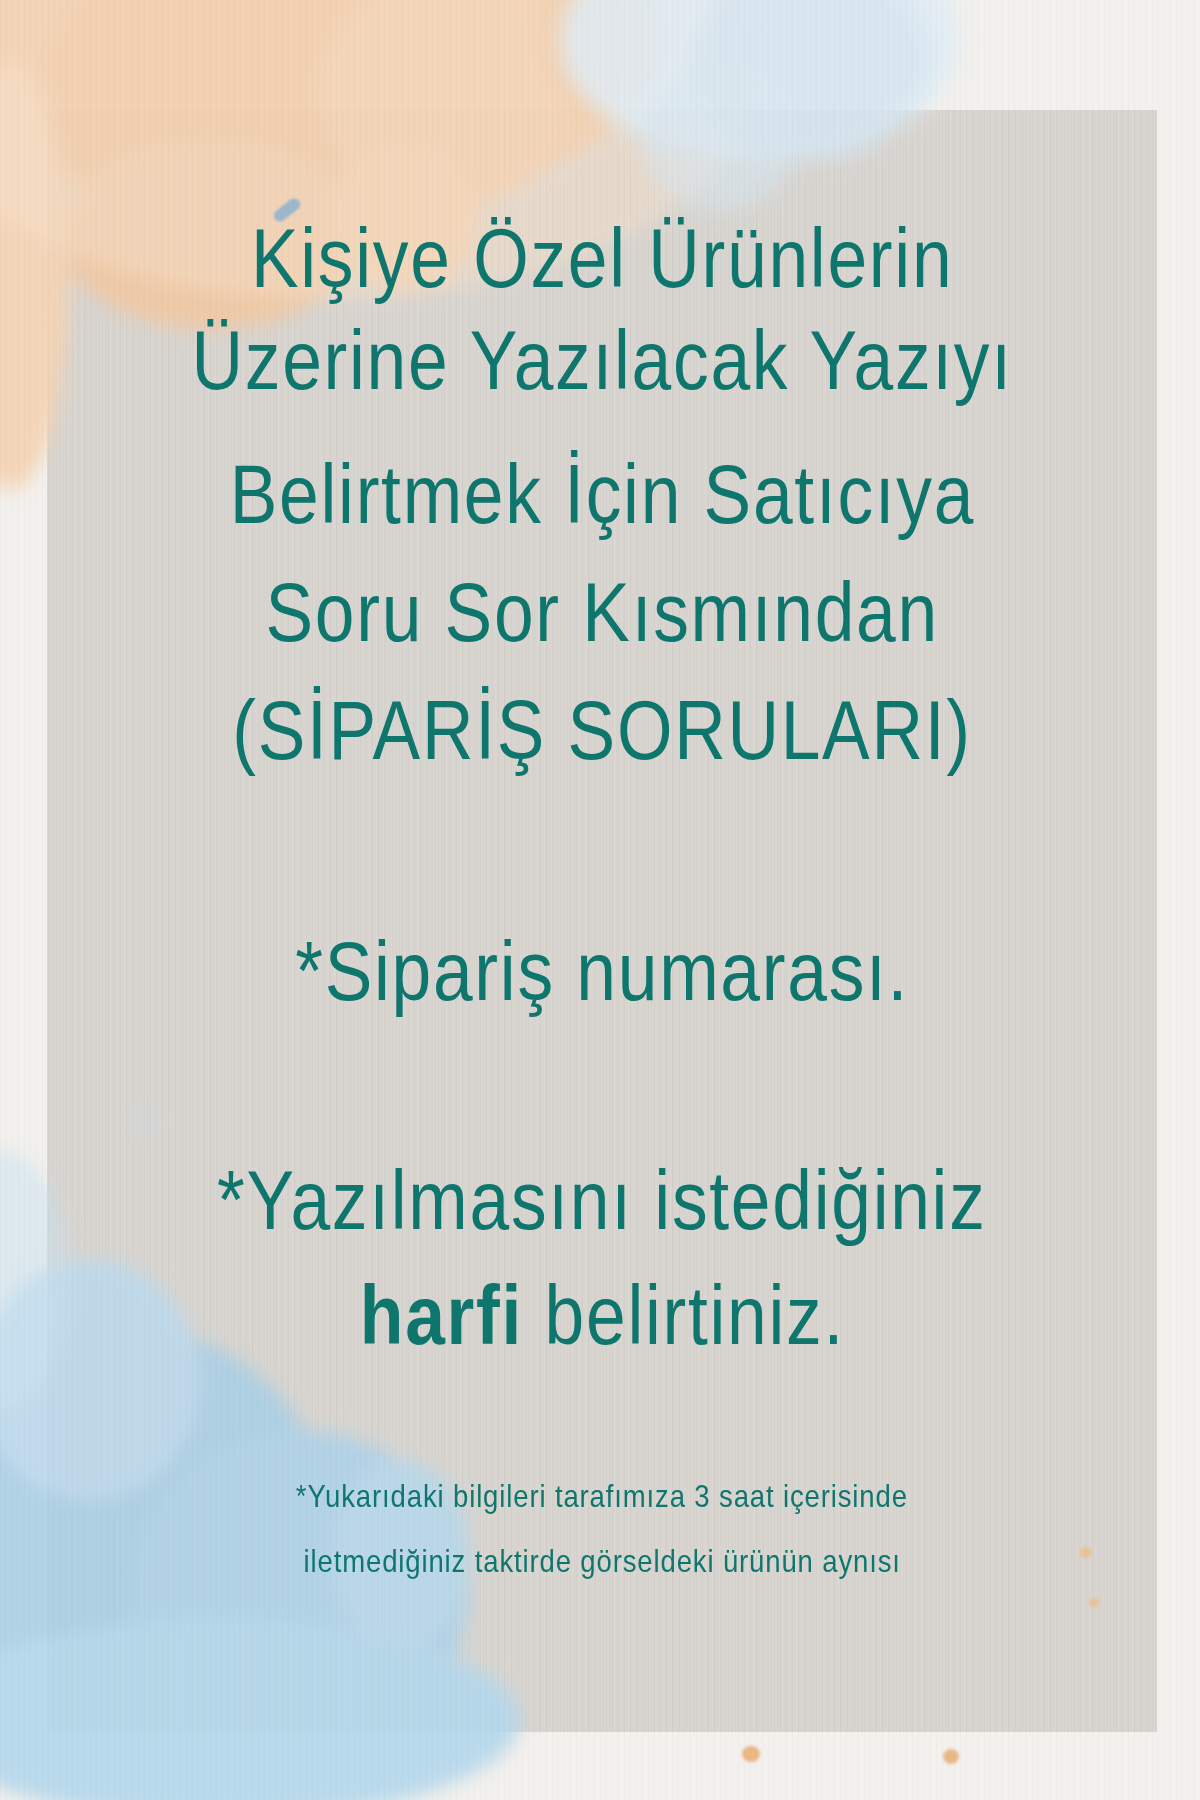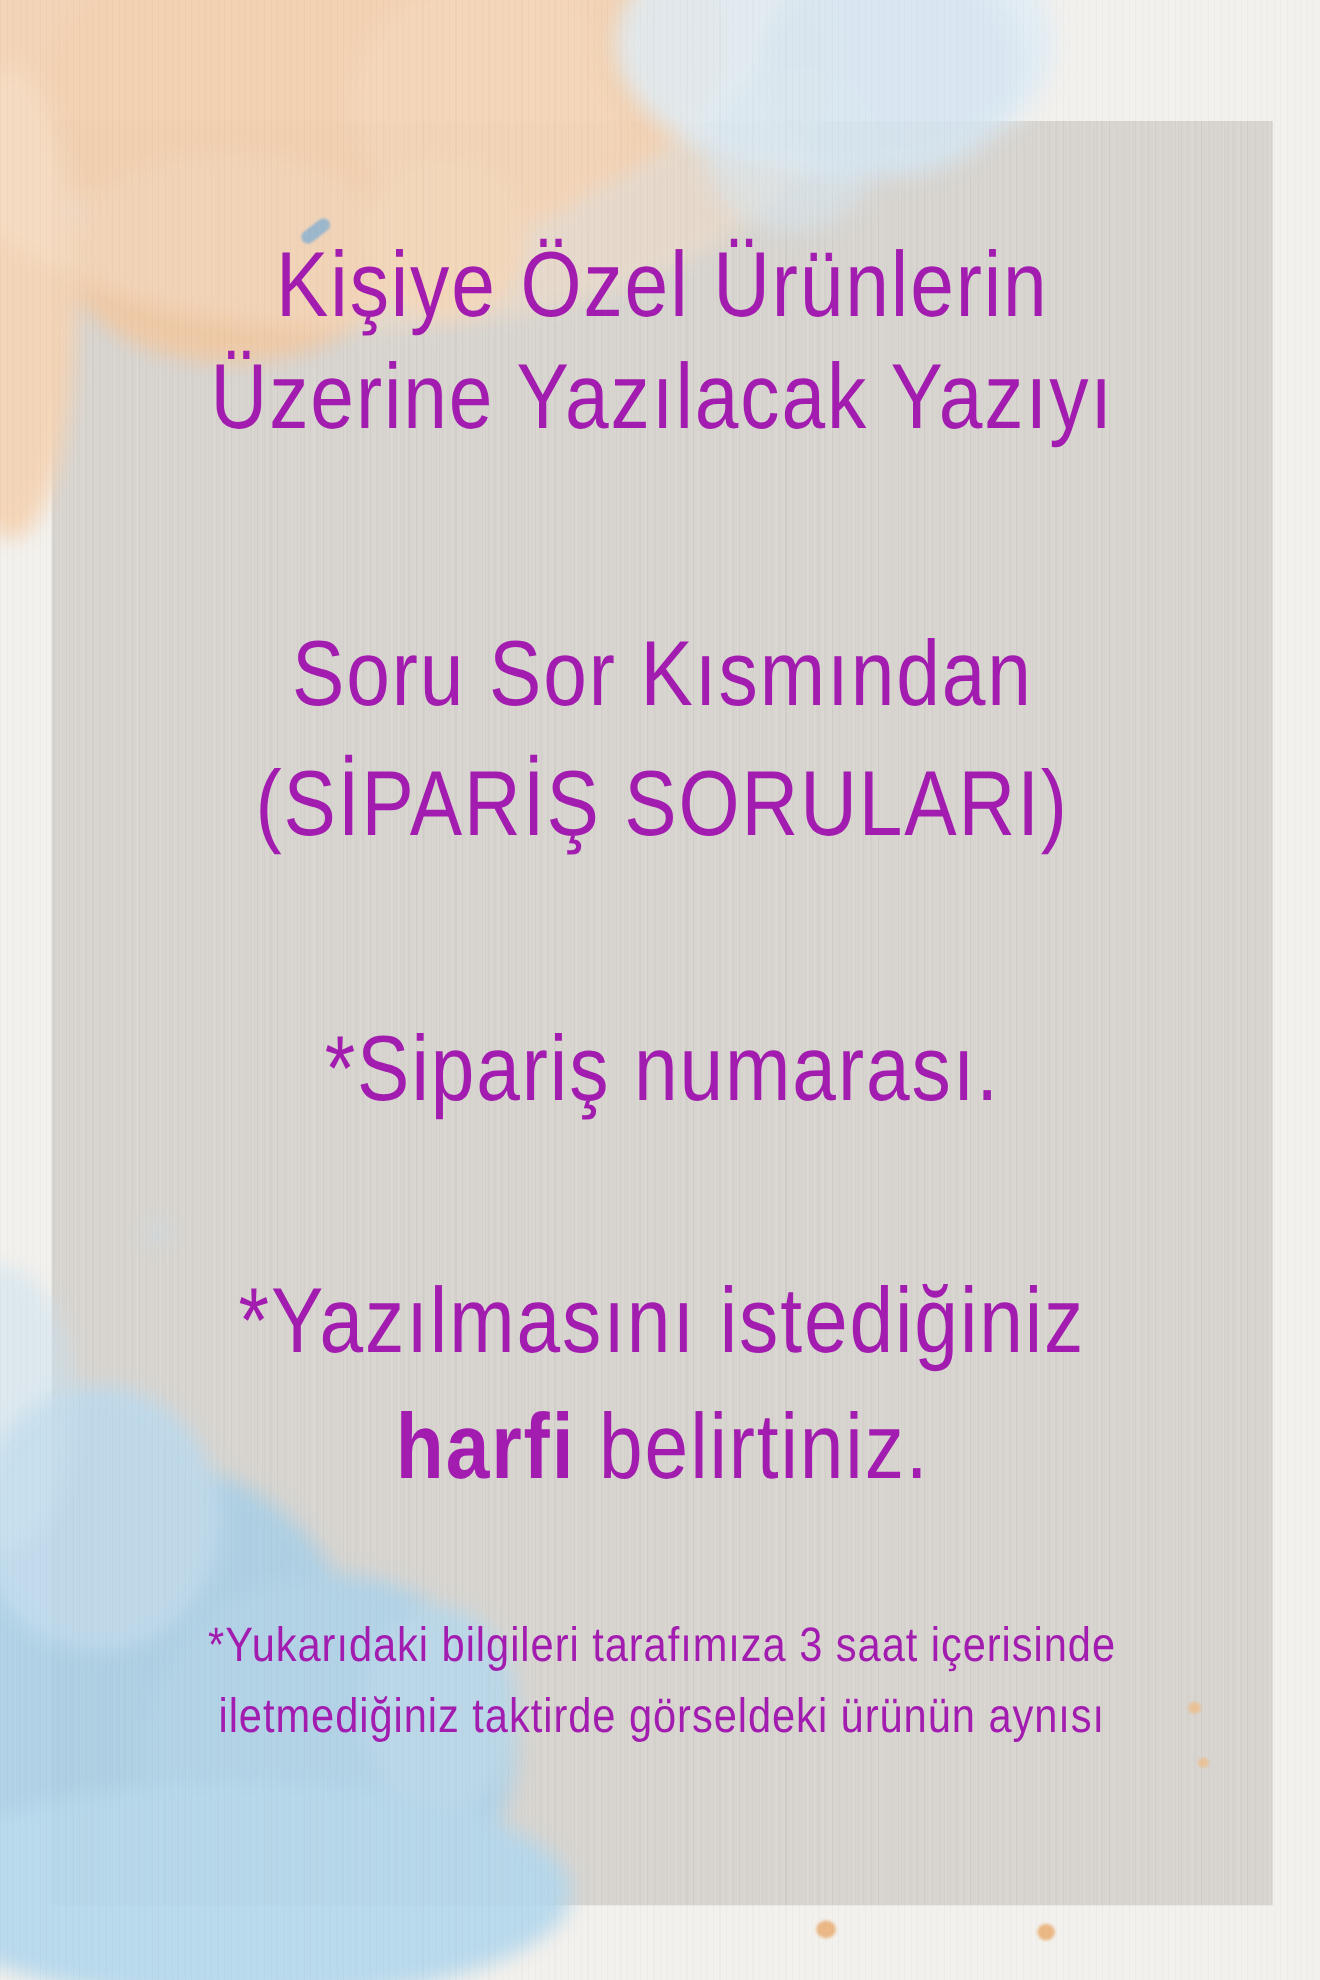--- a/index.html
+++ b/index.html
@@ -24,23 +24,23 @@
   .wash div{position:absolute;border-radius:50%;}
   .wash-orange{z-index:2;filter:blur(9px);opacity:.92;}
   .wash-blue-top{z-index:2;filter:blur(10px);opacity:.85;}
   .wash-blue-bottom{z-index:2;filter:blur(9px);opacity:.9;}
 
   .speck{position:absolute;border-radius:50%;z-index:3;filter:blur(1.5px);}
   .dash{position:absolute;z-index:3;border-radius:6px;filter:blur(1px);}
 
   
   .line{position:absolute;left:47px;width:1110px;text-align:center;z-index:8;
-        color:#a21caf;white-space:nowrap;}
+        color:#0f766e;white-space:nowrap;}
   .big{height:90px;line-height:90px;font-size:84px;letter-spacing:2px;}
-  .small{height:60px;line-height:60px;font-size:44px;letter-spacing:1px;}
+  .small{height:60px;line-height:60px;font-size:32px;letter-spacing:1px;}
   .cond{display:inline-block;transform:scaleX(0.85);transform-origin:50% 50%;}
   .cond-f{display:inline-block;transform:scaleX(0.86);transform-origin:50% 50%;}
   .bold{font-weight:700;}
 </style>
 </head>
 <body>
 
 <div class="stage">
 
   <div class="card"></div>
@@ -75,20 +75,21 @@
   <div class="dash" style="left:272px;top:204px;width:30px;height:12px;background:#86afd0;opacity:.8;transform:rotate(-38deg);"></div>
   <div class="speck" style="left:742px;top:1746px;width:18px;height:16px;background:#e9ad72;opacity:.85;"></div>
   <div class="speck" style="left:943px;top:1749px;width:16px;height:15px;background:#e9ad72;opacity:.85;"></div>
   <div class="speck" style="left:1080px;top:1547px;width:12px;height:11px;background:#edbd8a;opacity:.8;"></div>
   <div class="speck" style="left:1089px;top:1598px;width:10px;height:9px;background:#edbd8a;opacity:.8;"></div>
 
   <div class="texture"></div>
 
   <div class="line big" style="top:213px"><span class="cond">Kişiye Özel Ürünlerin</span></div>
   <div class="line big" style="top:315px"><span class="cond">Üzerine Yazılacak Yazıyı</span></div>
+  <div class="line big" style="top:449px"><span class="cond">Belirtmek İçin Satıcıya</span></div>
   <div class="line big" style="top:685px"><span class="cond">(SİPARİŞ SORULARI)</span></div>
   <div class="line big" style="top:567px"><span class="cond">Soru Sor Kısmından</span></div>
 
   <div class="line big" style="top:926px"><span class="cond">*Sipariş numarası.</span></div>
   <div class="line big" style="top:1155px"><span class="cond">*Yazılmasını istediğiniz</span></div>
   <div class="line big" style="top:1270px">
     <span class="cond"><span class="bold">harfi</span><span> belirtiniz.</span></span>
   </div>
 
   <div class="line small" style="top:1466px"><span class="cond-f">*Yukarıdaki bilgileri tarafımıza 3 saat içerisinde</span></div>

